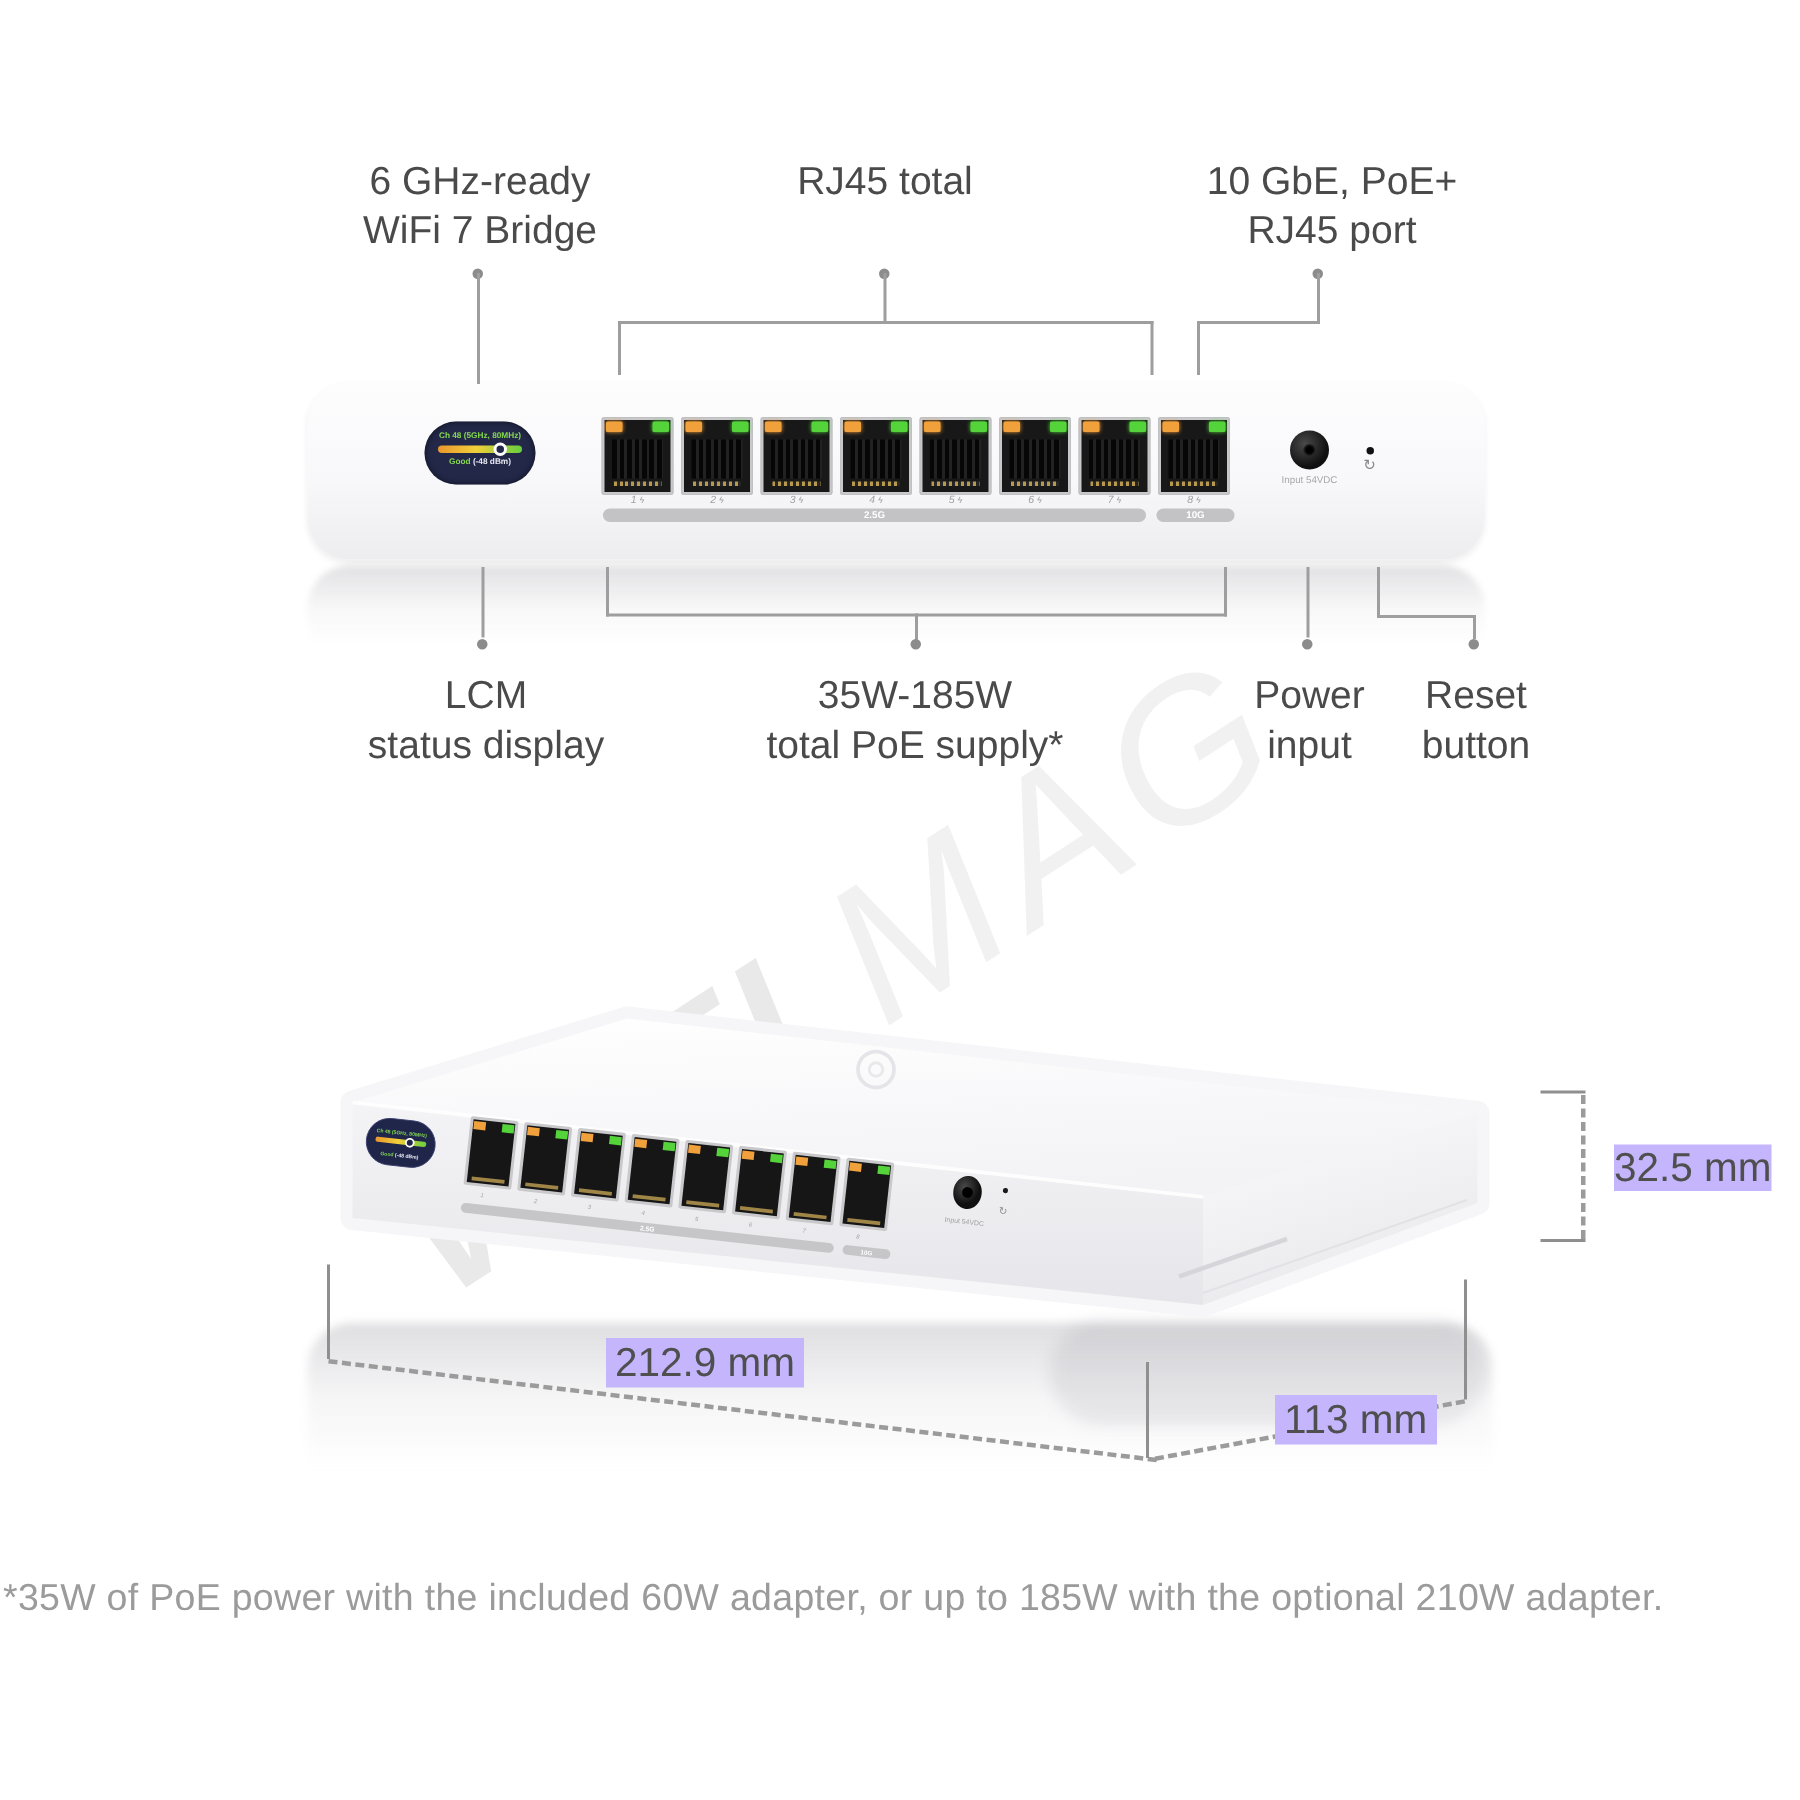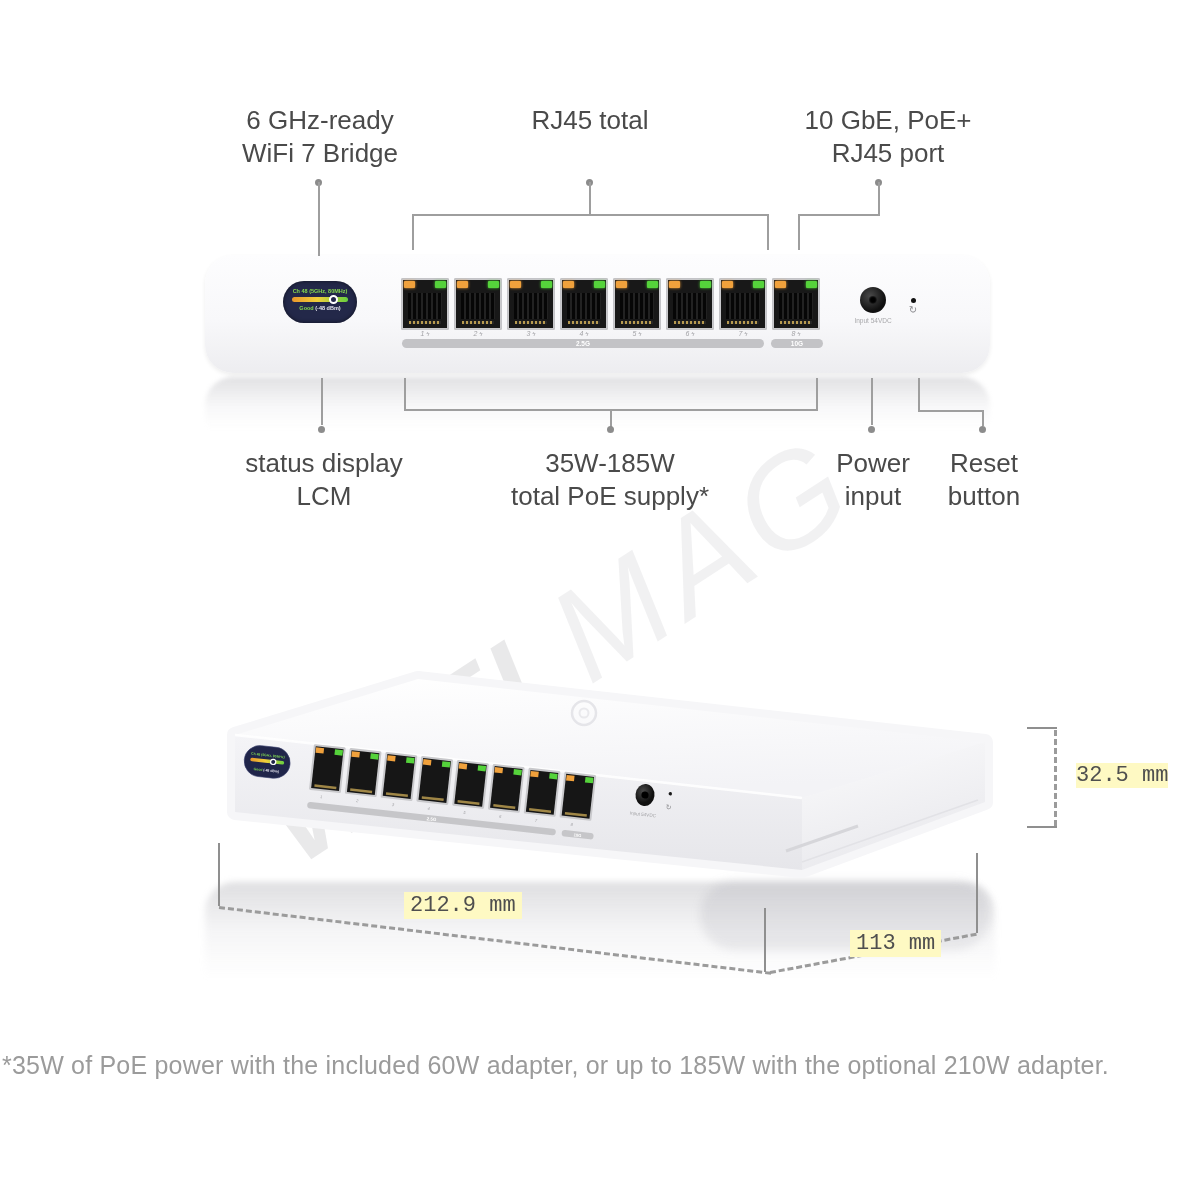--- a/index.html
+++ b/index.html
@@ -73,22 +73,22 @@
 
   
   .iso-svg{position:absolute;left:190px;top:630px;z-index:3;}
   .bottom-reflection{position:absolute;left:205px;top:882px;width:790px;height:125px;z-index:2;
     filter:blur(3px);border-radius:30px;
     background:linear-gradient(180deg,rgba(148,148,156,0.30) 0%,rgba(190,190,197,0.14) 40%,rgba(255,255,255,0) 78%);}
   .bottom-reflection2{position:absolute;left:700px;top:880px;width:290px;height:70px;z-index:2;
     filter:blur(5px);background:rgba(130,130,140,0.14);border-radius:40px;}
 
   
-  .dim-text{position:absolute;color:#4f4f4f;font-size:22px;z-index:5;white-space:nowrap;background:#fef9c3;
-    padding:1px 6px;font-family:Liberation Mono, monospace;}
+  .dim-text{position:absolute;color:#4f4f4f;font-size:27px;z-index:5;white-space:nowrap;background:#c4b5fd;
+    padding:1px 6px;}
   .tick{position:absolute;width:2px;background:#8f8f8f;z-index:4;}
   .tickh{position:absolute;height:2px;background:#8f8f8f;z-index:4;}
   .dashv{position:absolute;width:0;border-left:3px dashed #9b9b9b;z-index:4;}
   .dashline{position:absolute;height:0;border-top:3px dashed #9b9b9b;transform-origin:left center;z-index:3;}
 
   
   .footnote{position:absolute;left:2px;top:1051px;width:1196px;font-size:25px;letter-spacing:0.2px;
     color:#9b9b9b;white-space:nowrap;z-index:5;}
 </style>
 </head>
@@ -235,22 +235,22 @@
 
   <div class="vline" style="left:871px;top:378px;height:47px;"></div>
   <div class="dot" style="left:868px;top:426px;"></div>
 
   <div class="vline" style="left:918px;top:378px;height:34px;"></div>
   <div class="hline" style="left:918px;top:410px;width:66px;"></div>
   <div class="vline" style="left:982px;top:410px;height:16px;"></div>
   <div class="dot" style="left:979px;top:426px;"></div>
 
   <div class="cl-label" style="left:204px;top:447px;width:240px;">
+    <div>LCM</div>
     <div>status display</div>
-    <div>LCM</div>
   </div>
   <div class="cl-label" style="left:490px;top:447px;width:240px;">
     <div>35W-185W</div>
     <div>total PoE supply*</div>
   </div>
   <div class="cl-label" style="left:924px;top:447px;width:120px;">
     <div>Reset</div>
     <div>button</div>
   </div>
   <div class="cl-label" style="left:813px;top:447px;width:120px;">

